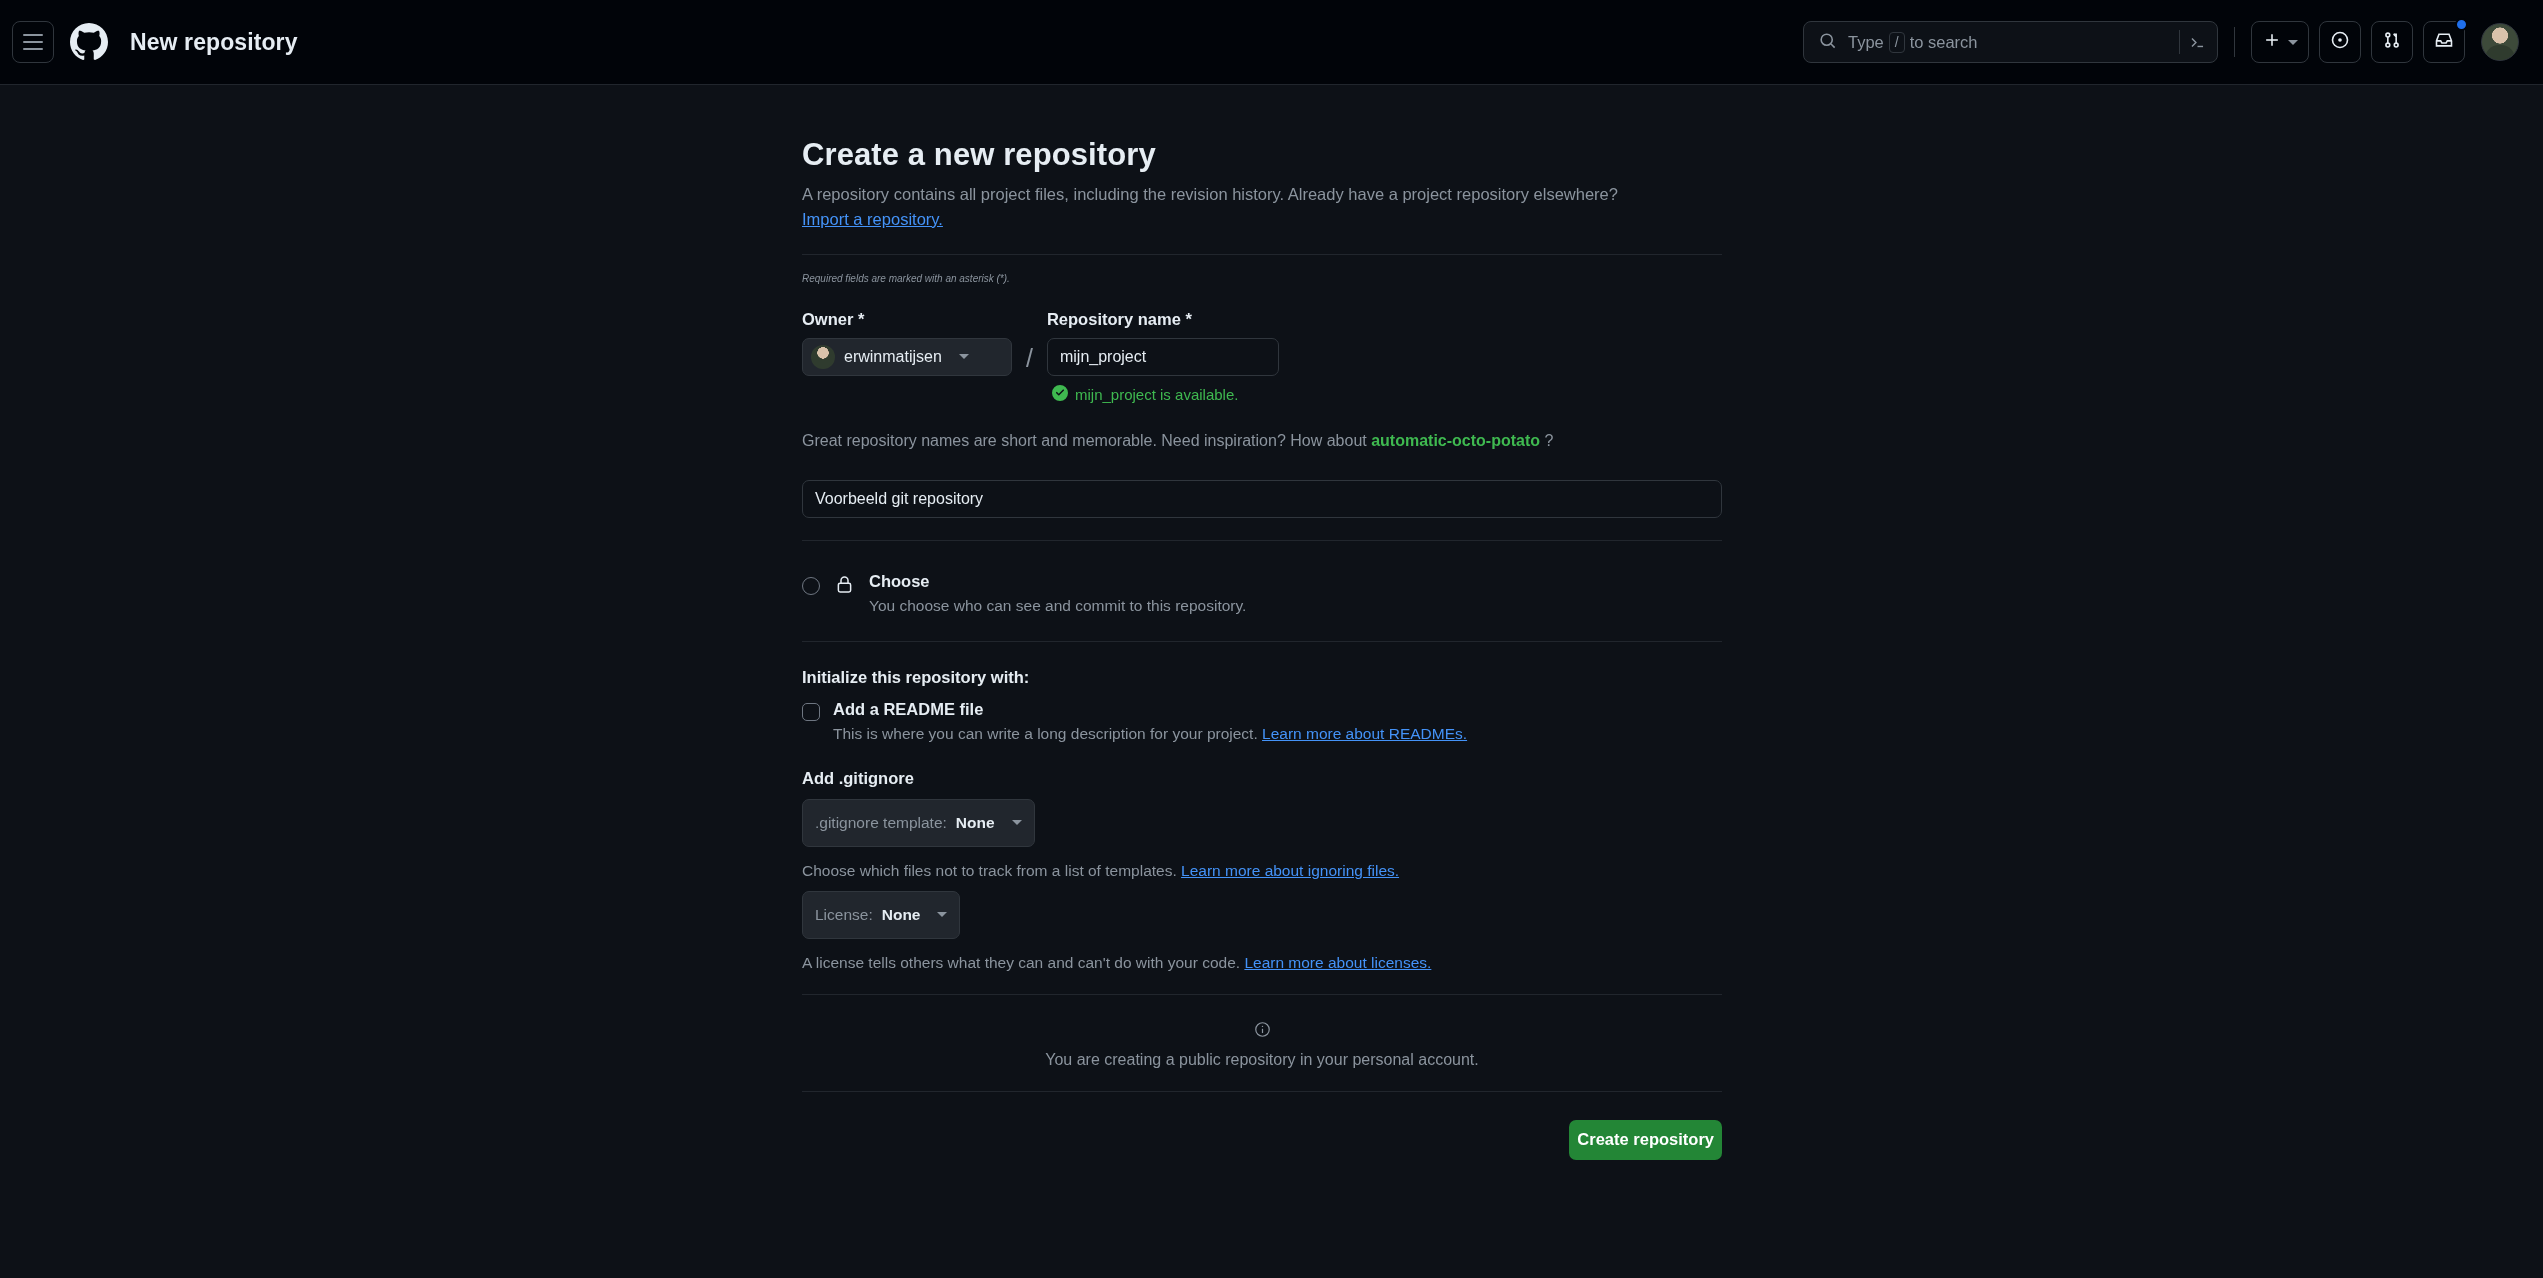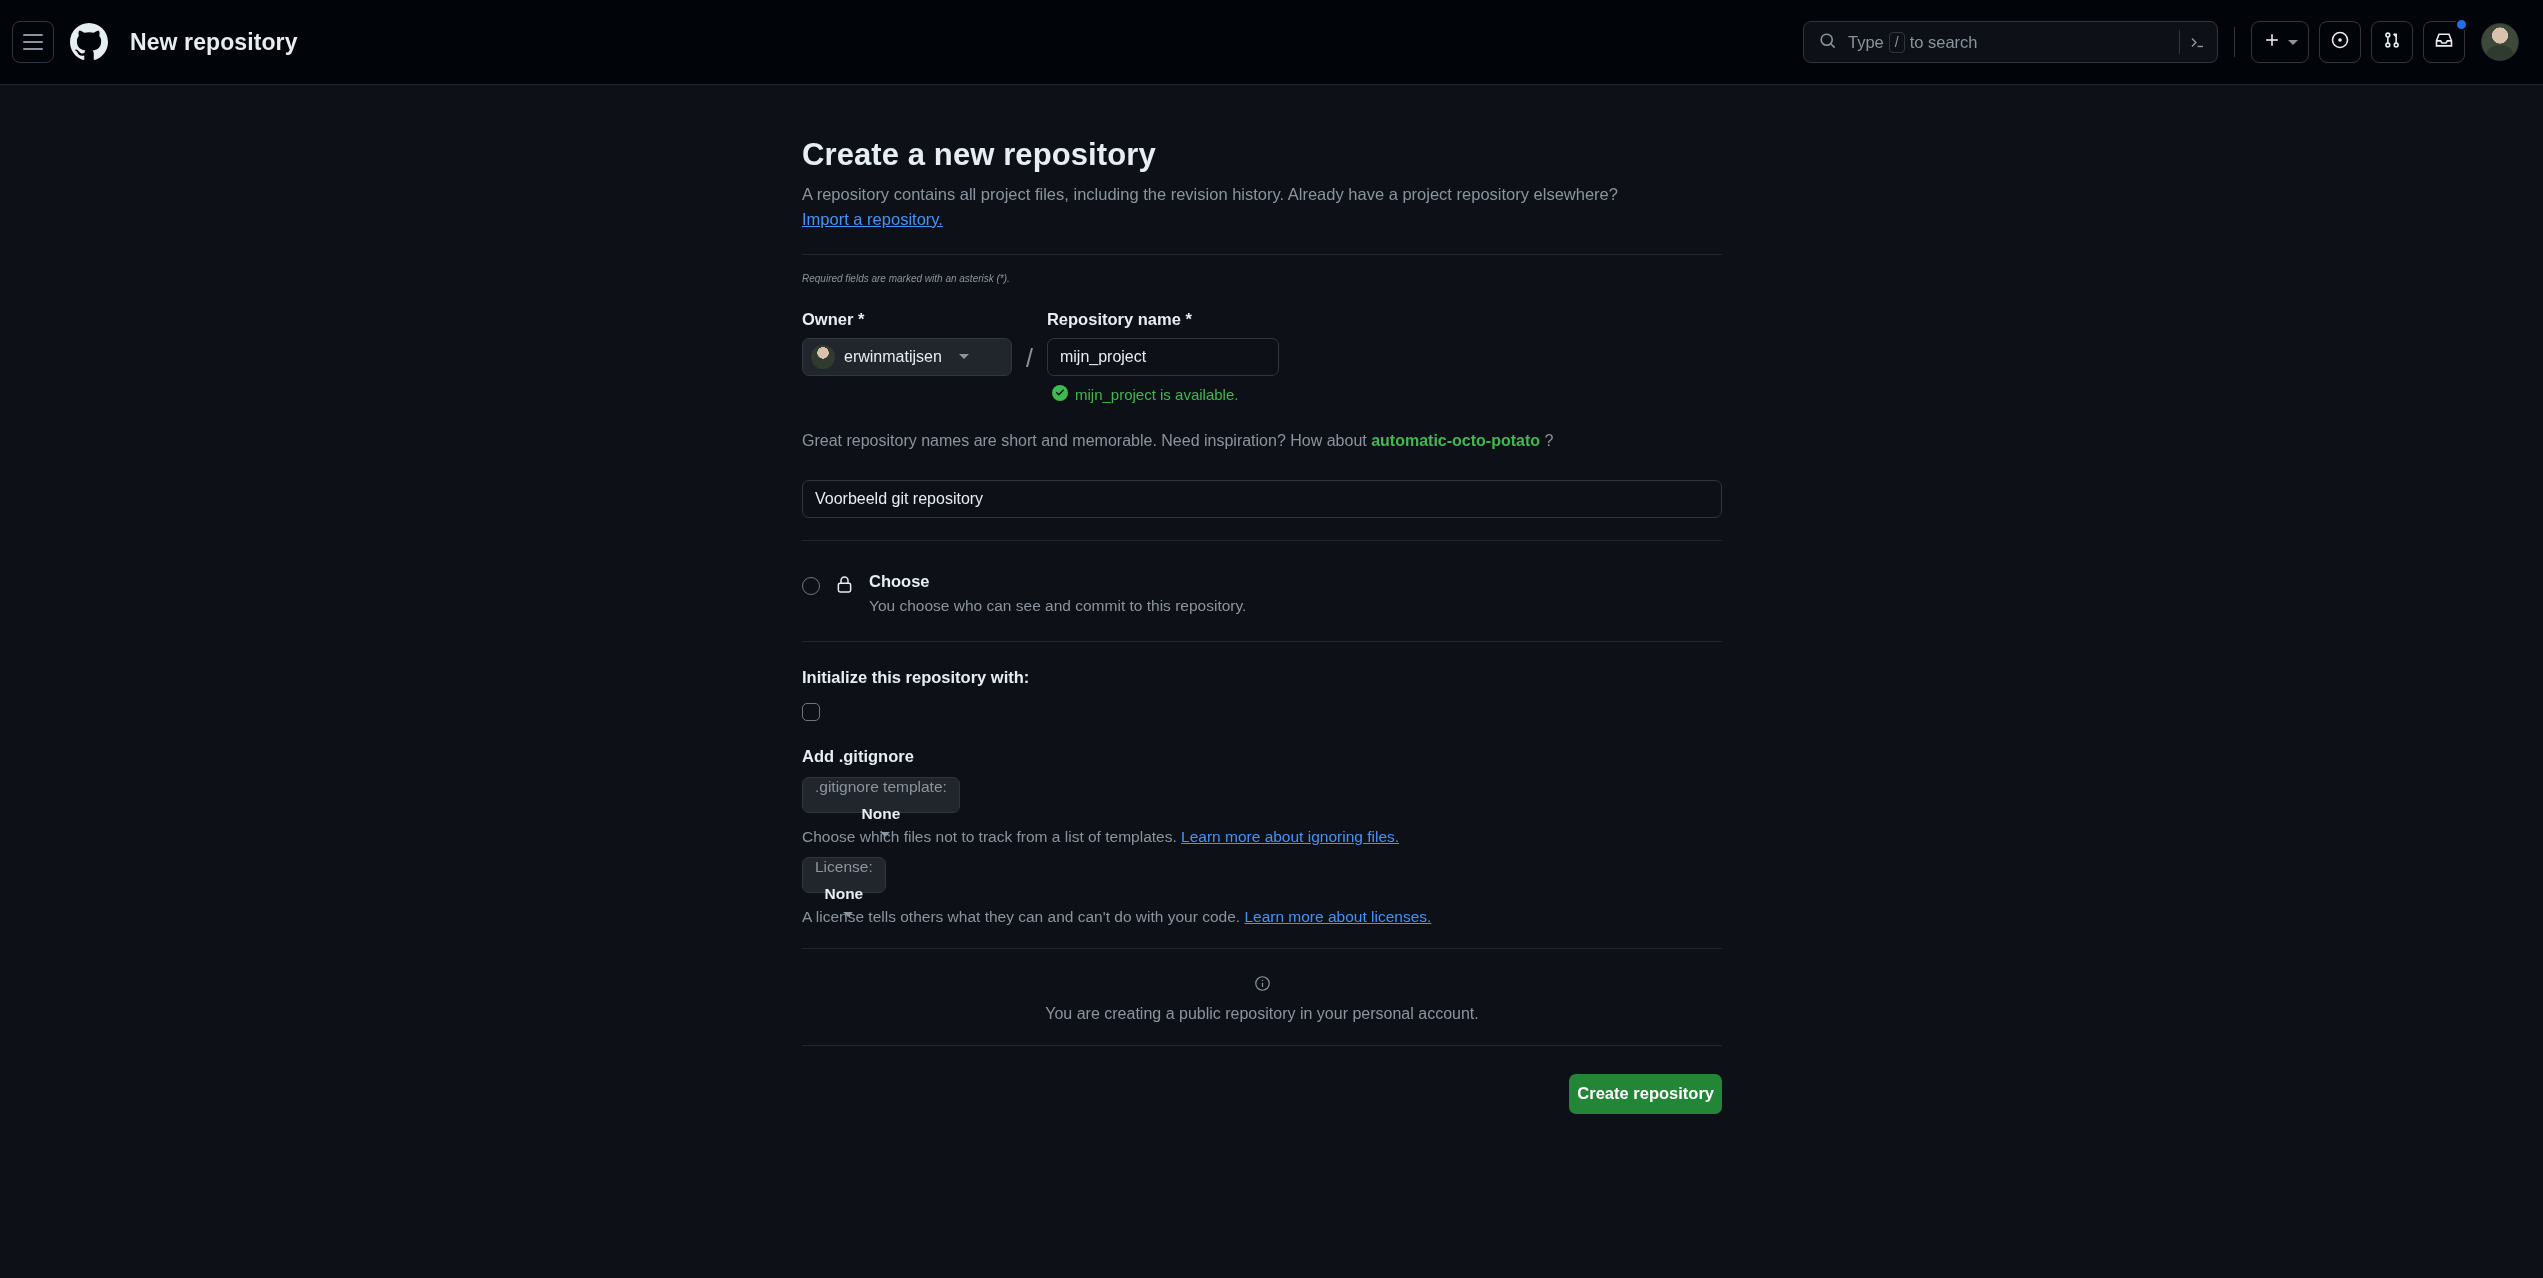--- a/index.html
+++ b/index.html
@@ -202,23 +202,23 @@
 
   .check-row { display: flex; align-items: flex-start; gap: 13px; margin-top: 13px; }
   .checkbox {
     width: 18px; height: 18px; border-radius: 5px;
     border: 1px solid #6e7681; background: transparent; margin-top: 3px; flex-shrink:0; cursor:pointer;
   }
   .check-title { color: #e6edf3; font-size: 16.5px; font-weight: 600; }
   .check-sub { color: #8b949e; font-size: 15.5px; margin-top: 6px; }
 
   .btn-select {
-    height: 36px; display: inline-flex; align-items: center; gap: 9px;
+    height: 48px; display: inline-flex; align-items: center; gap: 9px;
     background: #21262d; border: 1px solid #30363d; border-radius: 7px;
-    padding: 0 12px; color: #8b949e; font-size: 15.5px; cursor: pointer; margin-top: 11px; flex-direction: column;
+    padding: 0 12px; color: #8b949e; font-size: 15.5px; cursor: pointer; margin-top: 11px;
   }
   .btn-select b { color: #e6edf3; font-weight: 600; }
   .help-text { color: #8b949e; font-size: 15.5px; margin-top: 15px; }
 
   .info-note {
     display:flex; align-items:center; gap:9px;
     color: #8b949e; font-size: 16px; margin-top: 26px; flex-direction: column;
   }
   .info-note svg { width: 17px; height: 17px; stroke:#8b949e; fill:none; stroke-width:1.7; }
 
@@ -386,20 +386,27 @@
         </span>
       </div>
     </div>
 
     <div class="divider"></div>
 
     <div class="section-head">Initialize this repository with:</div>
 
     <div class="check-row">
       <span class="checkbox"></span>
+      <span>
+        <span class="check-title">Add a README file</span>
+        <div class="check-sub">
+          <span>This is where you can write a long description for your project.</span>
+          <span class="link-plain">Learn more about READMEs.</span>
+        </div>
+      </span>
     </div>
 
     <div class="section-head">Add .gitignore</div>
     <div class="btn-select">
       <span>.gitignore template:</span>
       <b>None</b>
       <span class="caret"></span>
     </div>
     <div class="help-text">
       <span>Choose which files not to track from a list of templates.</span>

